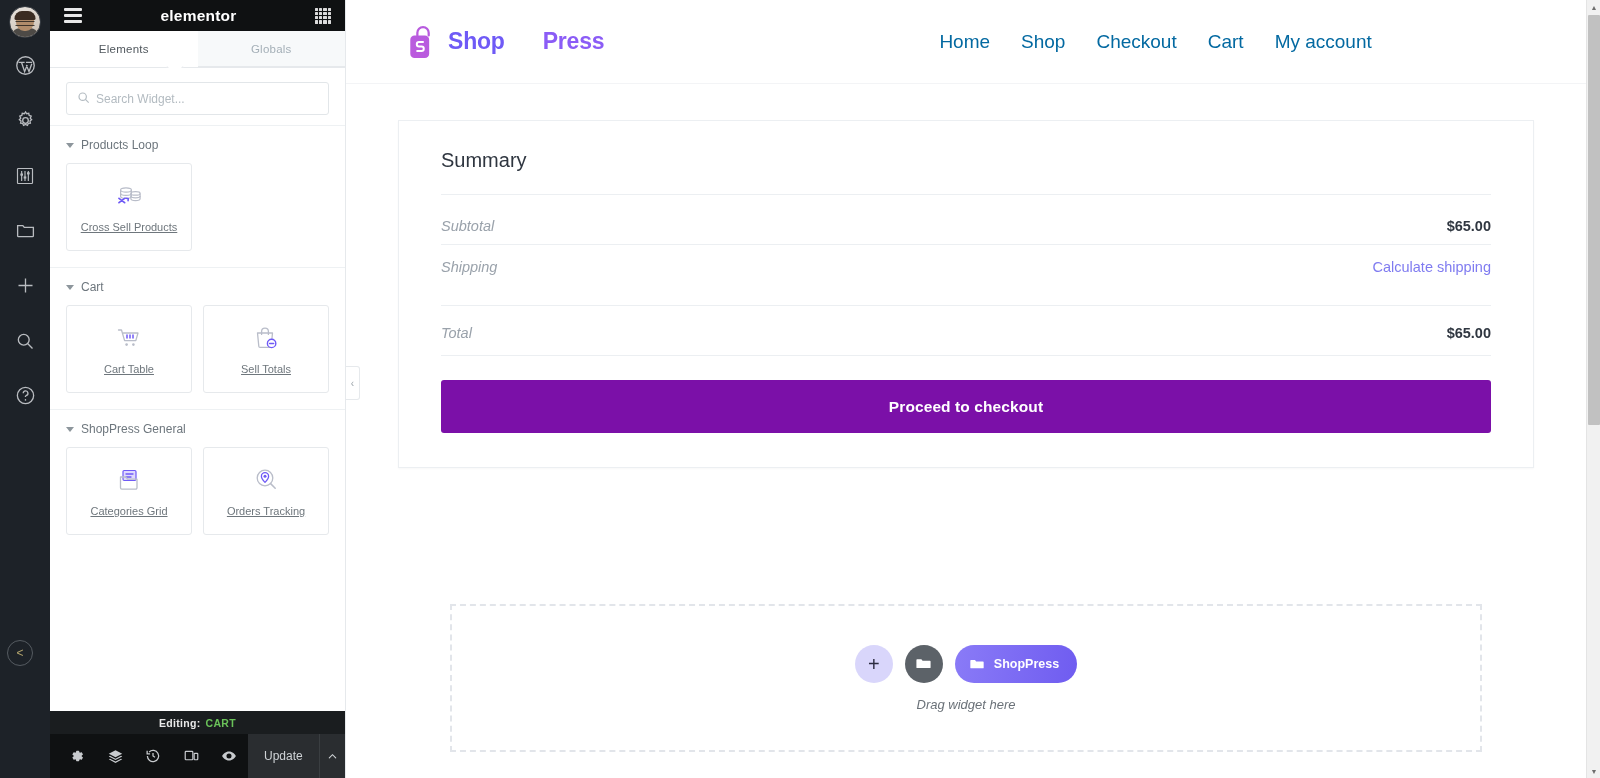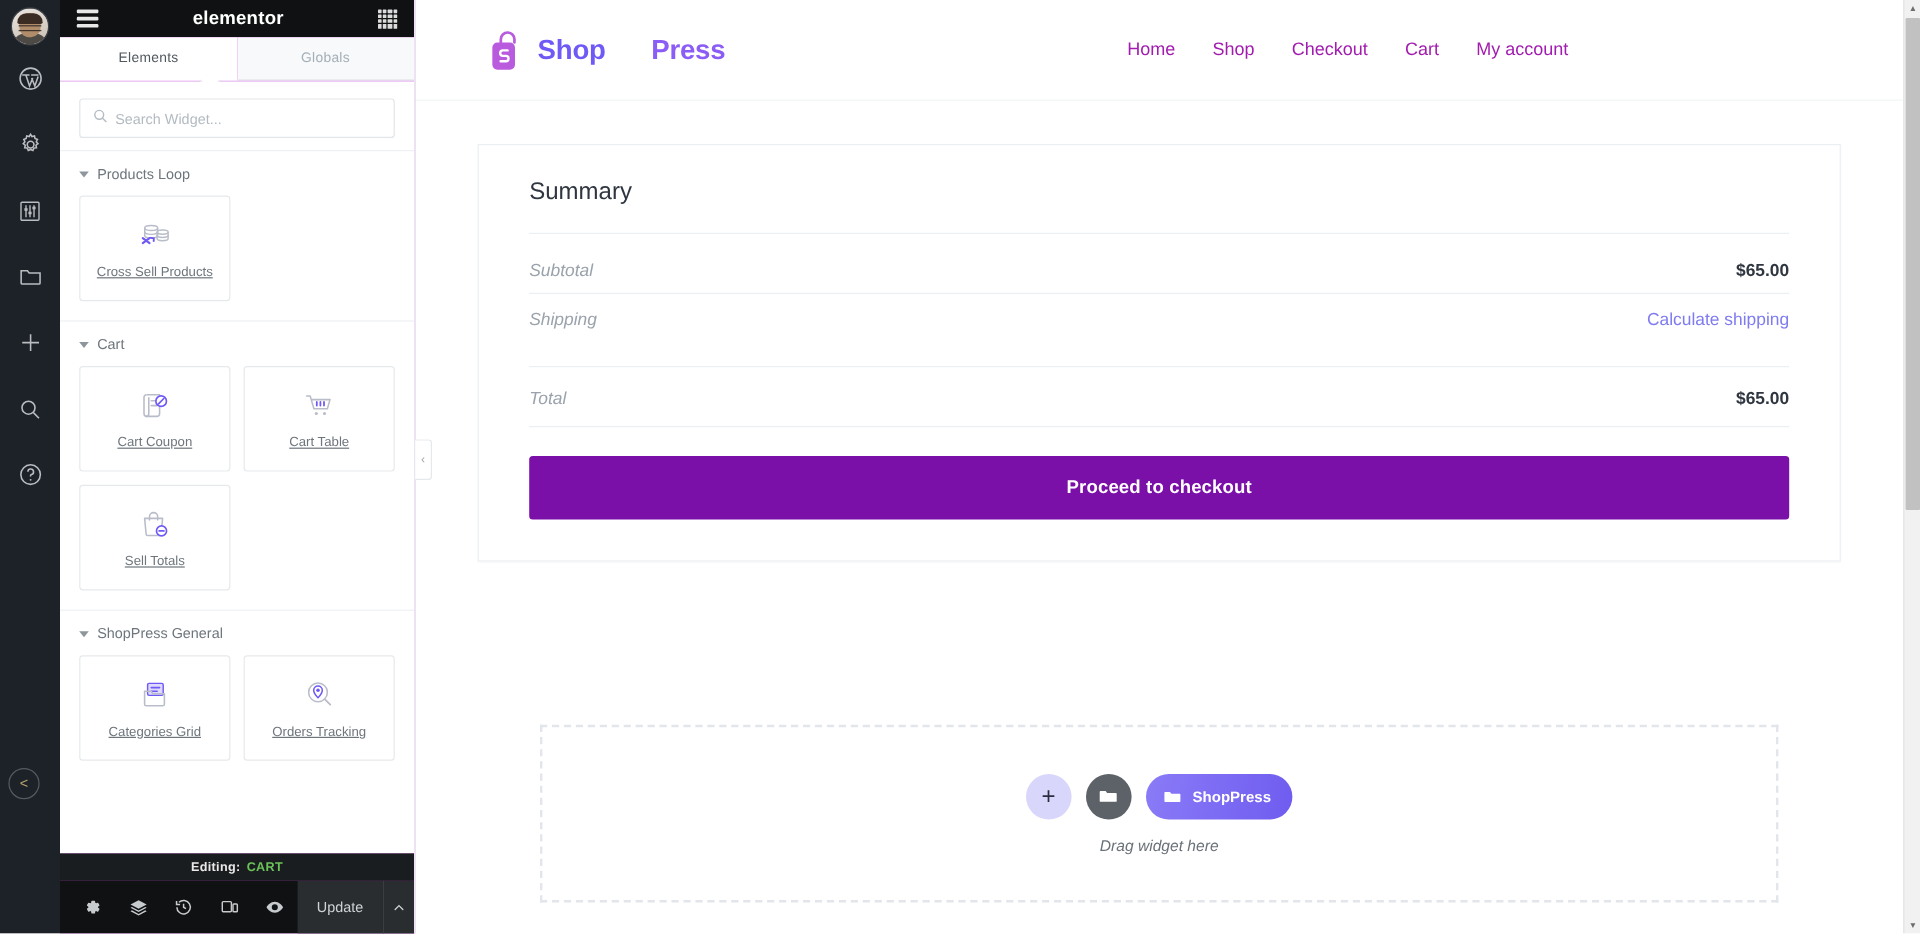--- a/index.html
+++ b/index.html
@@ -70,21 +70,21 @@
     border: 1px solid #555b61;
     display: flex; align-items: center; justify-content: center;
     color: #b2a36c;
     font-size: 12px;
   }
 
   
   .panel {
     position: absolute; left: 50px; top: 0;
     width: 296px; height: 778px;
-    background: #d946ef;
+    background: #c4b5fd;
     border-right: 1px solid #e6e9ec;
     z-index: 35;
     display: flex; flex-direction: column;
   }
   .panel-header {
     height: 31px; background: #0f1112;
     display: flex; align-items: center; justify-content: space-between;
     padding: 0 14px;
     flex: 0 0 auto;
   }
@@ -218,21 +218,21 @@
     border-bottom: 1px solid #f3f4f6;
   }
   .logo { display: flex; align-items: center; gap: 9px; }
   .logo-mark { width: 31px; height: 34px; }
   .logo-text { font-size: 23px; letter-spacing: -.2px; }
   .logo-text .a { color: #6f5af6; font-weight: 600; }
   .logo-text .b { color: #8b5cf6; font-weight: 700; margin-left: 38px; }
 
   .nav { display: flex; align-items: center; gap: 31px; margin-left: 335px; }
   .nav a {
-    font-size: 15px; color: #a21caf; text-decoration: none; cursor: pointer; text-align: right;
+    font-size: 19px; color: #0369a1; text-decoration: none; cursor: pointer; text-align: right;
   }
 
   .page-area { padding: 36px 52px 0 52px; }
   .summary-card {
     border: 1px solid #eceff2; border-radius: 0;
     background: #fff;
     padding: 28px 42px 34px 42px;
     box-shadow: 0 1px 2px rgba(20,30,45,.03);
   }
   .summary-title {
@@ -449,32 +449,20 @@
         </div>
       </div>
 
       <div class="cat">
         <div class="cat-title">
           <span class="cat-caret"></span>
           <span>Cart</span>
         </div>
         <div class="wgrid">
 
-          <div class="widget">
-            <div class="wicon">
-              <svg width="32" height="32" viewBox="0 0 32 32" fill="none">
-                <path d="M9 7h11v15.5c0 1.4-1.1 2.5-2.5 2.5H8.5c1.4 0 2.5-1.1 2.5-2.5V9" stroke="#b9bdc9" stroke-width="1.3" stroke-linejoin="round"></path>
-                <path d="M9 7c-1.1 0-2 .9-2 2v13.5c0 1.4 1.1 2.5 2.5 2.5" stroke="#b9bdc9" stroke-width="1.3"></path>
-                <path d="M13 12h4M13 16h5" stroke="#b9bdc9" stroke-width="1.3" stroke-linecap="round"></path>
-                <circle cx="21.3" cy="12.3" r="4.4" fill="#ffffff" stroke="#6f5af6" stroke-width="1.4"></circle>
-                <path d="M19.1 14.5l4.4-4.4" stroke="#6f5af6" stroke-width="1.4" stroke-linecap="round"></path>
-              </svg>
-            </div>
-            <div class="wlabel">Cart Coupon</div>
-          </div>
 
           <div class="widget">
             <div class="wicon">
               <svg width="32" height="32" viewBox="0 0 32 32" fill="none">
                 <path d="M5.5 8h3l3.1 10.6h11.2l2.2-7.6H10.4" stroke="#b9bdc9" stroke-width="1.3" stroke-linecap="round" stroke-linejoin="round"></path>
                 <path d="M14 13v3M17 13v3M20 13v3" stroke="#6f5af6" stroke-width="1.5" stroke-linecap="round"></path>
                 <circle cx="13.6" cy="22.6" r="1.3" fill="#b9bdc9"></circle>
                 <circle cx="20.4" cy="22.6" r="1.3" fill="#b9bdc9"></circle>
               </svg>
             </div>

